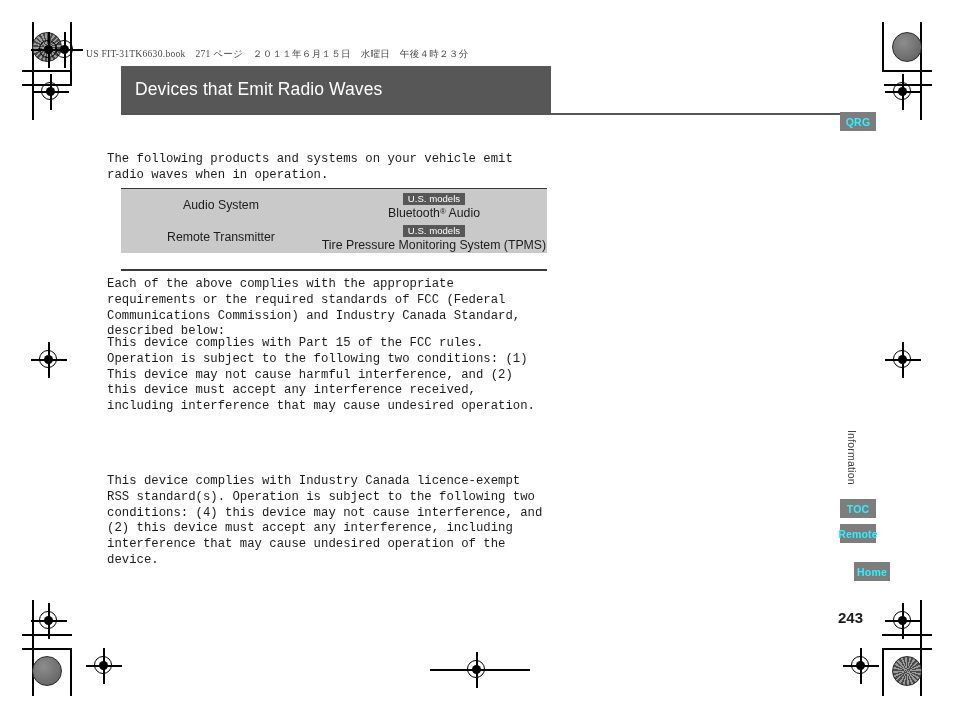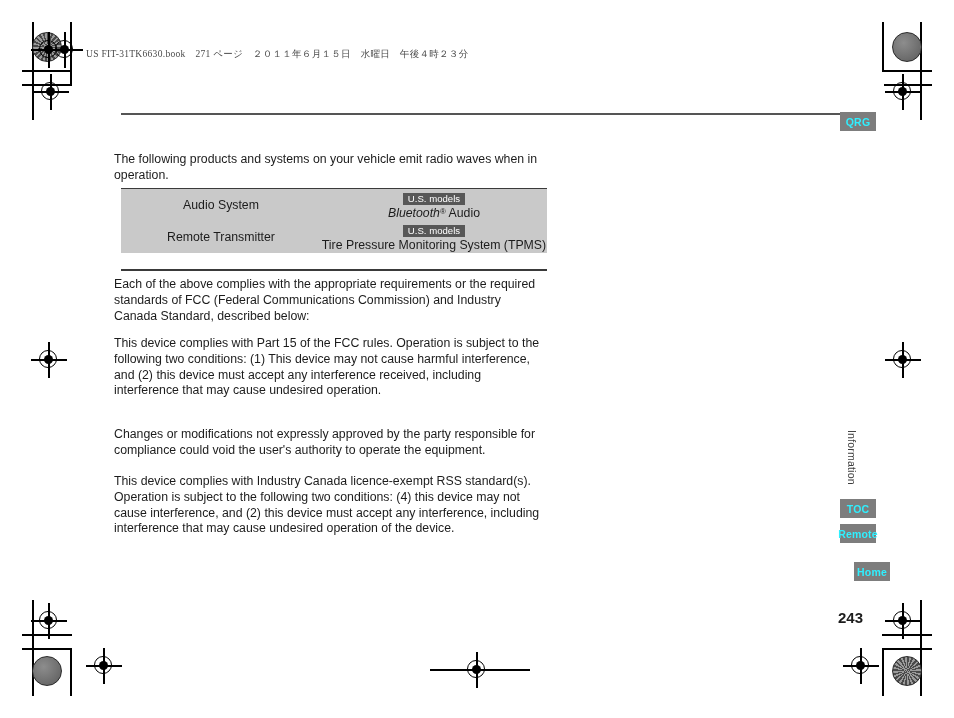--- a/index.html
+++ b/index.html
@@ -101,25 +101,26 @@
     position: absolute;
     left: 121px;
     top: 113px;
     width: 741px;
     height: 1.5px;
     background: #555555;
   }
 
   .body-text {
     position: absolute;
-    left: 114px;
+    left: 107px;
     color: #1c1c1c;
     font-size: 12.3px;
     line-height: 15.8px;
     width: 432px;
+    font-family: Liberation Mono, monospace;
   }
   .p-intro   { top: 152px; }
   .p-each    { top: 277px; }
   .p-fcc     { top: 336px; }
   .p-changes { top: 427px; }
   .p-ic      { top: 474px; width: 436px; }
 
   
   .device-table {
     position: absolute;
@@ -153,21 +154,21 @@
 
   .badge-us {
     display: inline-block;
     background: #575757;
     color: #ffffff;
     font-size: 9.6px;
     line-height: 12px;
     padding: 0 5px;
     margin-bottom: 1px;
   }
-  .bt-italic { font-style: italic; }
+  .bt-italic { }
   .sup { font-size: 8px; vertical-align: 3px; }
 
   
   .rail-btn {
     position: absolute;
     width: 36px;
     height: 19px;
     background: #7d7d7d;
     color: #2ff0ff;
     font-size: 10.5px;
@@ -300,20 +301,23 @@
       <div class="ring"></div>
       <div class="dot"></div>
   </div>
   <div class="crop-line" style="left:430px; top:669px; width:100px; height:1.5px;"></div>
 </div>
 
 <div class="page-area">
 
   <div class="file-header">US FIT-31TK6630.book　271 ページ　２０１１年６月１５日　水曜日　午後４時２３分</div>
 
+  <div class="chapter-title-bar">
+    <span class="chapter-title">Devices that Emit Radio Waves</span>
+  </div>
   <div class="title-underline"></div>
 
   <div class="body-text p-intro">The following products and systems on your vehicle emit radio waves when in operation.</div>
 
   <div class="tbl-top-rule"></div>
   <table class="device-table">
     <tbody>
       <tr class="shaded row-tall">
         <td class="col-left">Audio System</td>
         <td class="col-right">
@@ -331,21 +335,20 @@
     </tbody>
   </table>
   <div class="tbl-bot-rule"></div>
 
   <div class="body-text p-each">Each of the above complies with the appropriate requirements or the required standards of FCC (Federal Communications Commission) and Industry Canada Standard, described below:</div>
 
   <div class="body-text p-fcc">
     <div>This device complies with Part 15 of the FCC rules. Operation is subject to the following two conditions: (1) This device may not cause harmful interference, and (2) this device must accept any interference received, including interference that may cause undesired operation.</div>
   </div>
 
-  <div class="body-text p-changes">Changes or modifications not expressly approved by the party responsible for compliance could void the user's authority to operate the equipment.</div>
 
   <div class="body-text p-ic">This device complies with Industry Canada licence-exempt RSS standard(s). Operation is subject to the following two conditions: (4) this device may not cause interference, and (2) this device must accept any interference, including interference that may cause undesired operation of the device.</div>
 
   <div class="rail-btn btn-qrg">QRG</div>
   <div class="rail-btn btn-toc">TOC</div>
   <div class="rail-btn btn-index">Remote</div>
   <div class="rail-btn btn-home">Home</div>
 
   <div class="side-tab-label">Information</div>
 

